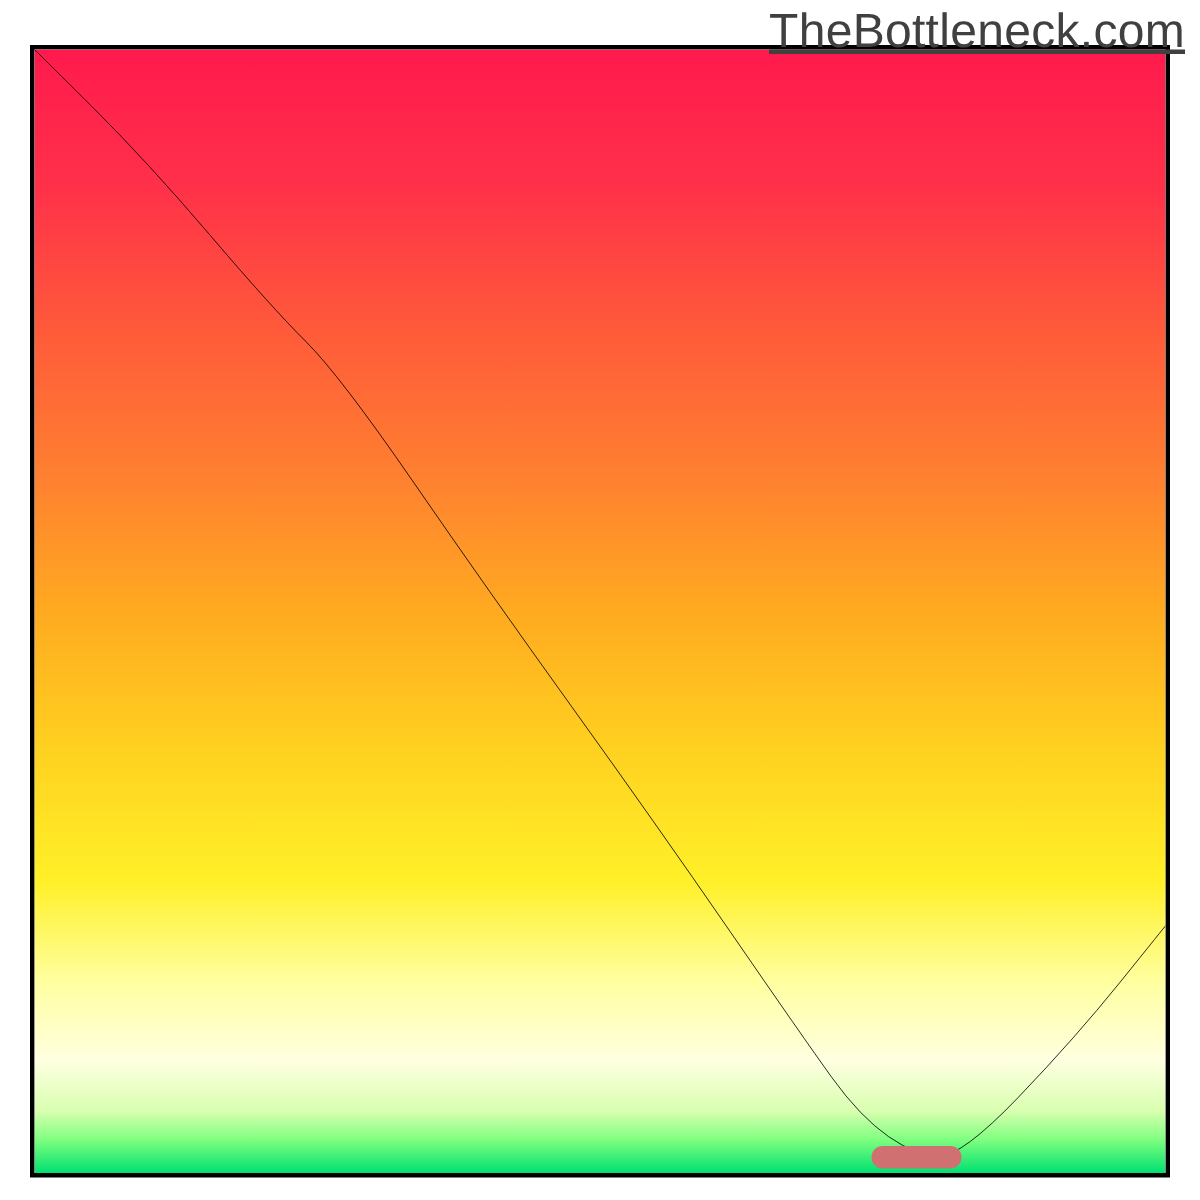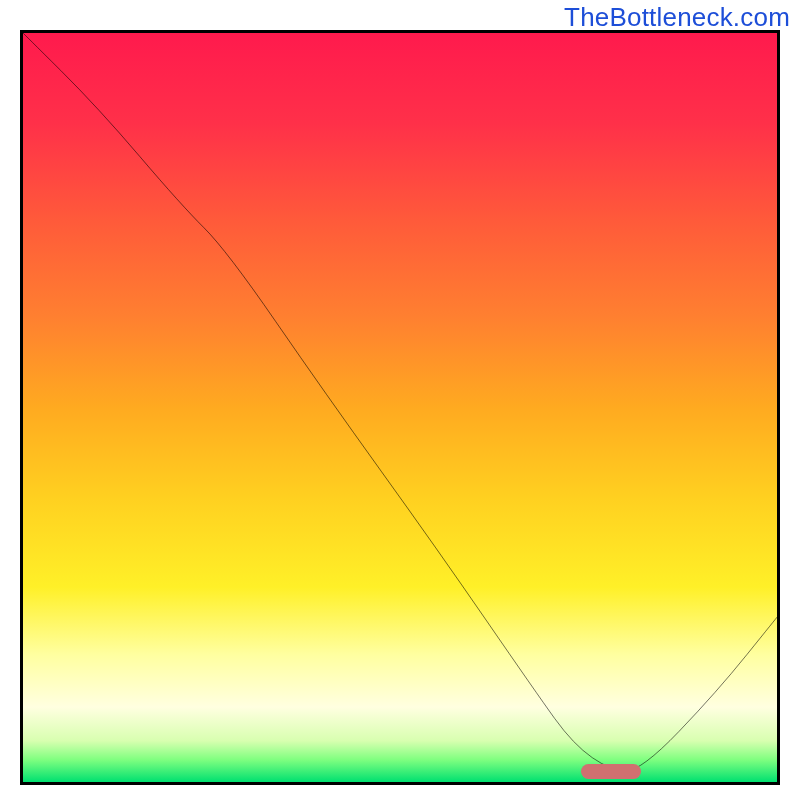--- a/index.html
+++ b/index.html
@@ -13,26 +13,27 @@
   }
   .chart-wrap {
     position: relative;
     width: 800px;
     height: 800px;
   }
   .watermark {
     position: absolute;
     top: 2px;
     right: 10px;
-    color: #1d4ed8;
-    font-size: 26px;
+    color: #404040;
+    font-size: 32px;
     font-weight: 400;
     letter-spacing: 0.2px;
     z-index: 5;
     user-select: none;
+    text-decoration: underline;
   }
   .plot-area {
     position: absolute;
     left: 20px;
     top: 30px;
     width: 760px;
     height: 755px;
     border: 3px solid #000;
     box-sizing: border-box;
   }

